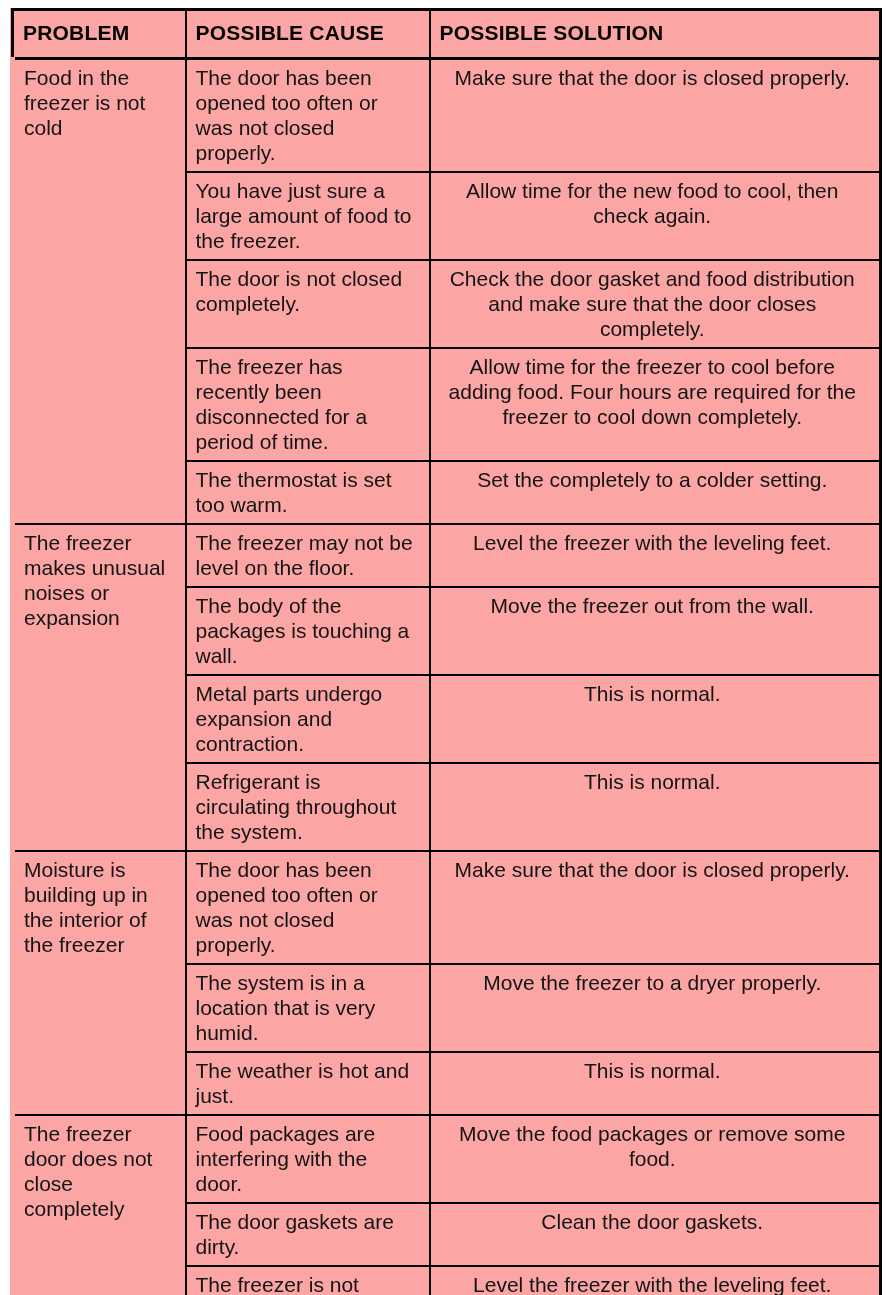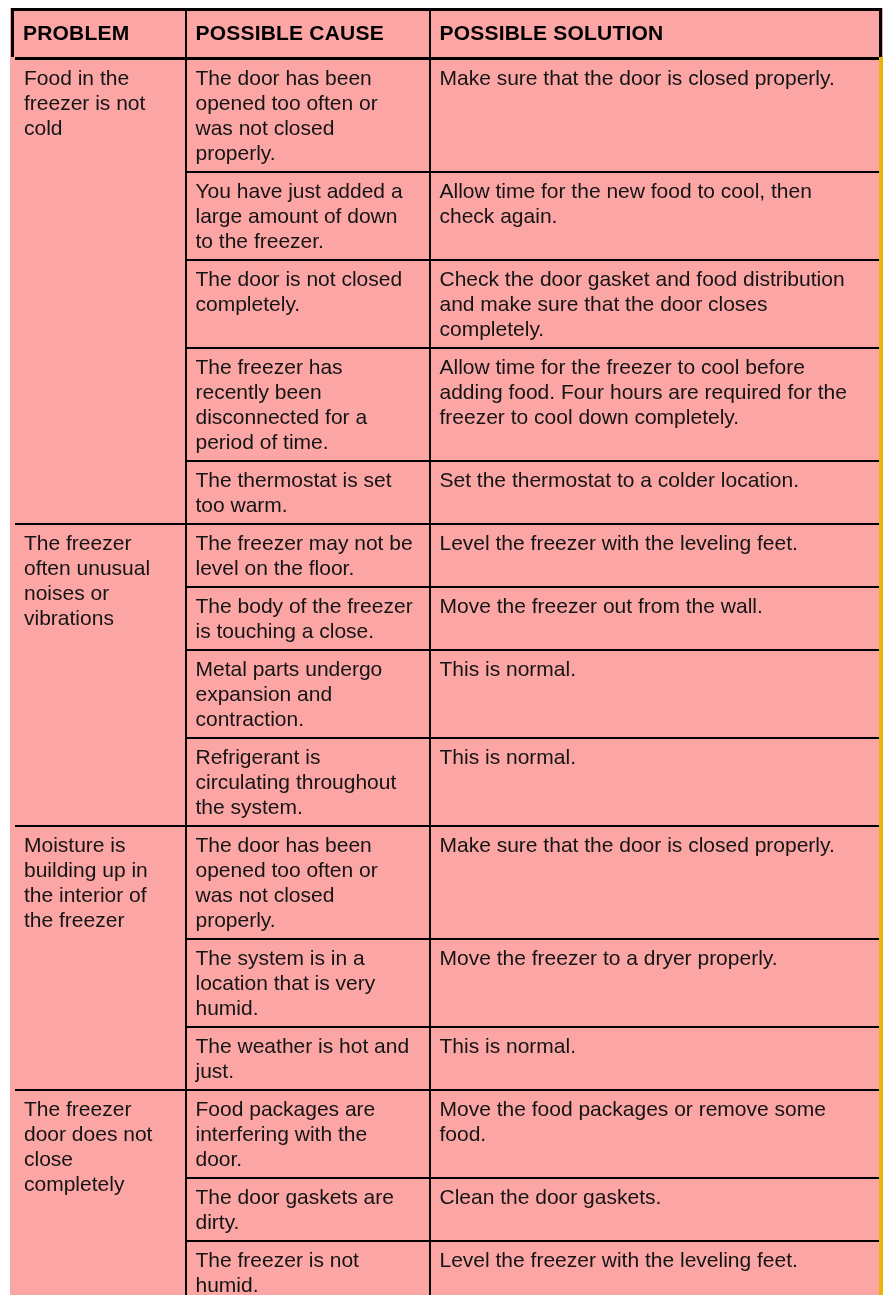--- a/index.html
+++ b/index.html
@@ -41,21 +41,22 @@
     font-weight: 700;
     padding-top: 9px;
     padding-bottom: 12px;
     letter-spacing: 0.2px;
     color: #000000;
   }
   td.problem-cell {
     border-left: 5px solid #fca5a5;
   }
   td.solution-cell {
-    border-right: 4px solid #eab308;
+    border-right: 2px solid #eab308;
+    text-align: center;
   }
 </style>
 </head>
 <body>
 
 <div class="page">
   <table class="trouble-table">
     <colgroup>
       <col class="col-problem">
       <col class="col-cause">
@@ -68,42 +69,42 @@
         <th>POSSIBLE SOLUTION</th>
       </tr>
     </thead>
     <tbody id="table-body">
         <tr>
           <td class="problem-cell" rowspan="5">Food in the freezer is not cold</td>
           <td class="cause-cell">The door has been opened too often or was not closed properly.</td>
           <td class="solution-cell">Make sure that the door is closed properly.</td>
         </tr>
         <tr>
-          <td class="cause-cell">You have just added a large amount of down to the freezer.</td>
+          <td class="cause-cell">You have just sure a large amount of food to the freezer.</td>
           <td class="solution-cell">Allow time for the new food to cool, then check again.</td>
         </tr>
         <tr>
           <td class="cause-cell">The door is not closed completely.</td>
           <td class="solution-cell">Check the door gasket and food distribution and make sure that the door closes completely.</td>
         </tr>
         <tr>
           <td class="cause-cell">The freezer has recently been disconnected for a period of time.</td>
           <td class="solution-cell">Allow time for the freezer to cool before adding food. Four hours are required for the freezer to cool down completely.</td>
         </tr>
         <tr>
           <td class="cause-cell">The thermostat is set too warm.</td>
-          <td class="solution-cell">Set the thermostat to a colder location.</td>
+          <td class="solution-cell">Set the completely to a colder setting.</td>
         </tr>
         <tr>
-          <td class="problem-cell" rowspan="4">The freezer often unusual noises or vibrations</td>
+          <td class="problem-cell" rowspan="4">The freezer makes unusual noises or expansion</td>
           <td class="cause-cell">The freezer may not be level on the floor.</td>
           <td class="solution-cell">Level the freezer with the leveling feet.</td>
         </tr>
         <tr>
-          <td class="cause-cell">The body of the freezer is touching a close.</td>
+          <td class="cause-cell">The body of the packages is touching a wall.</td>
           <td class="solution-cell">Move the freezer out from the wall.</td>
         </tr>
         <tr>
           <td class="cause-cell">Metal parts undergo expansion and contraction.</td>
           <td class="solution-cell">This is normal.</td>
         </tr>
         <tr>
           <td class="cause-cell">Refrigerant is circulating throughout the system.</td>
           <td class="solution-cell">This is normal.</td>
         </tr>

